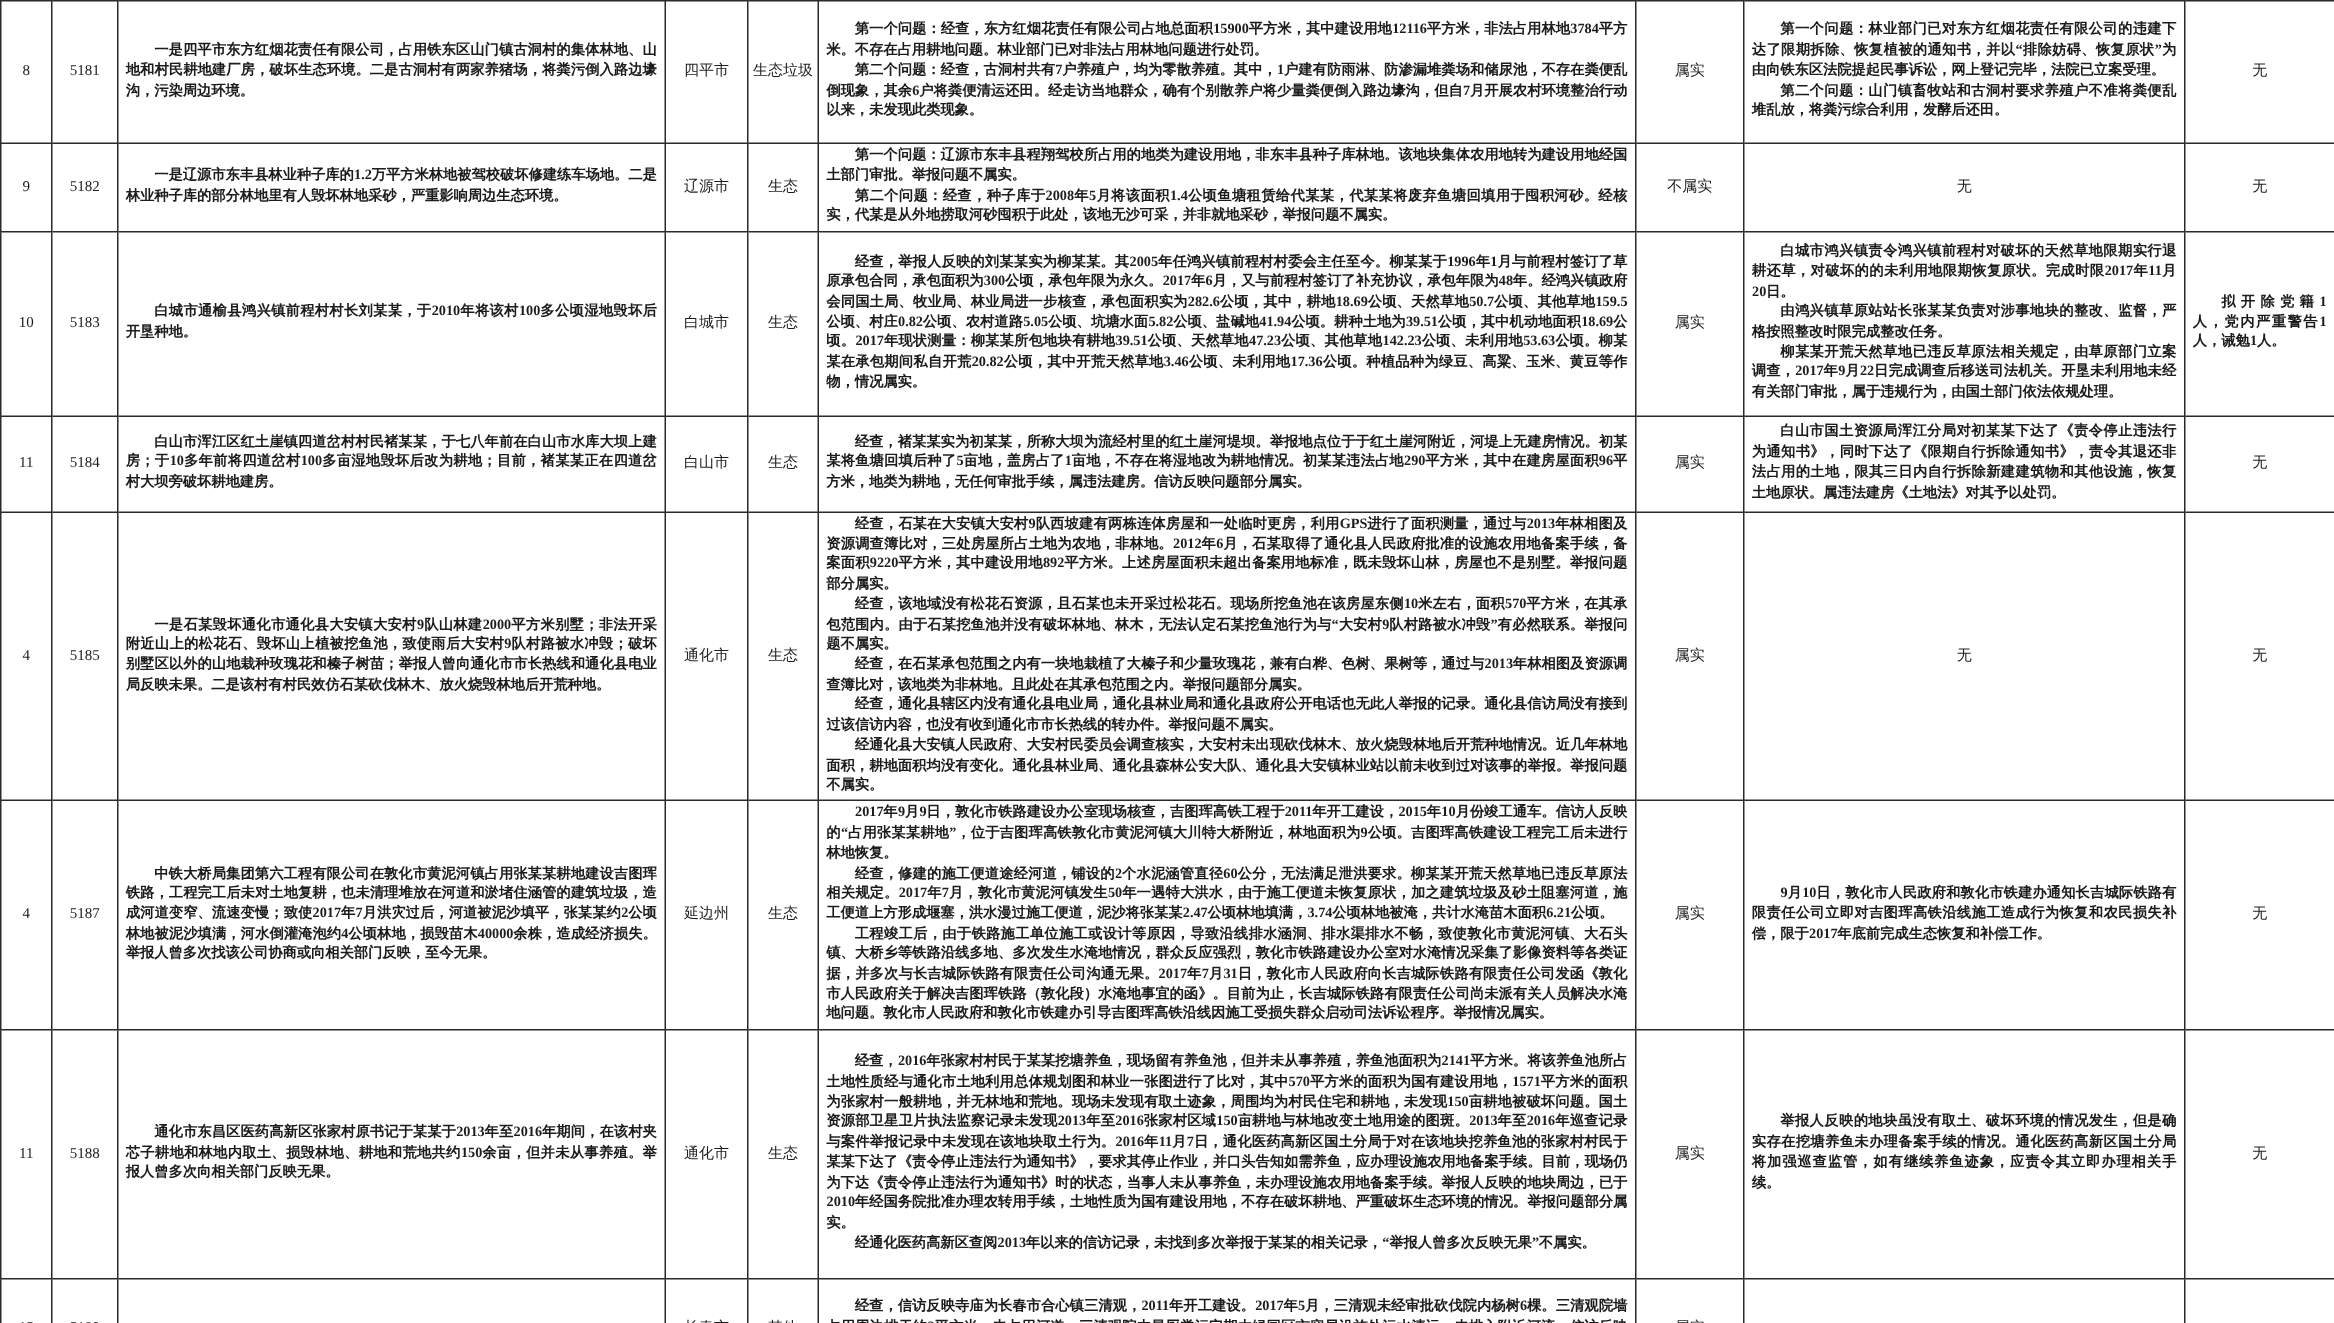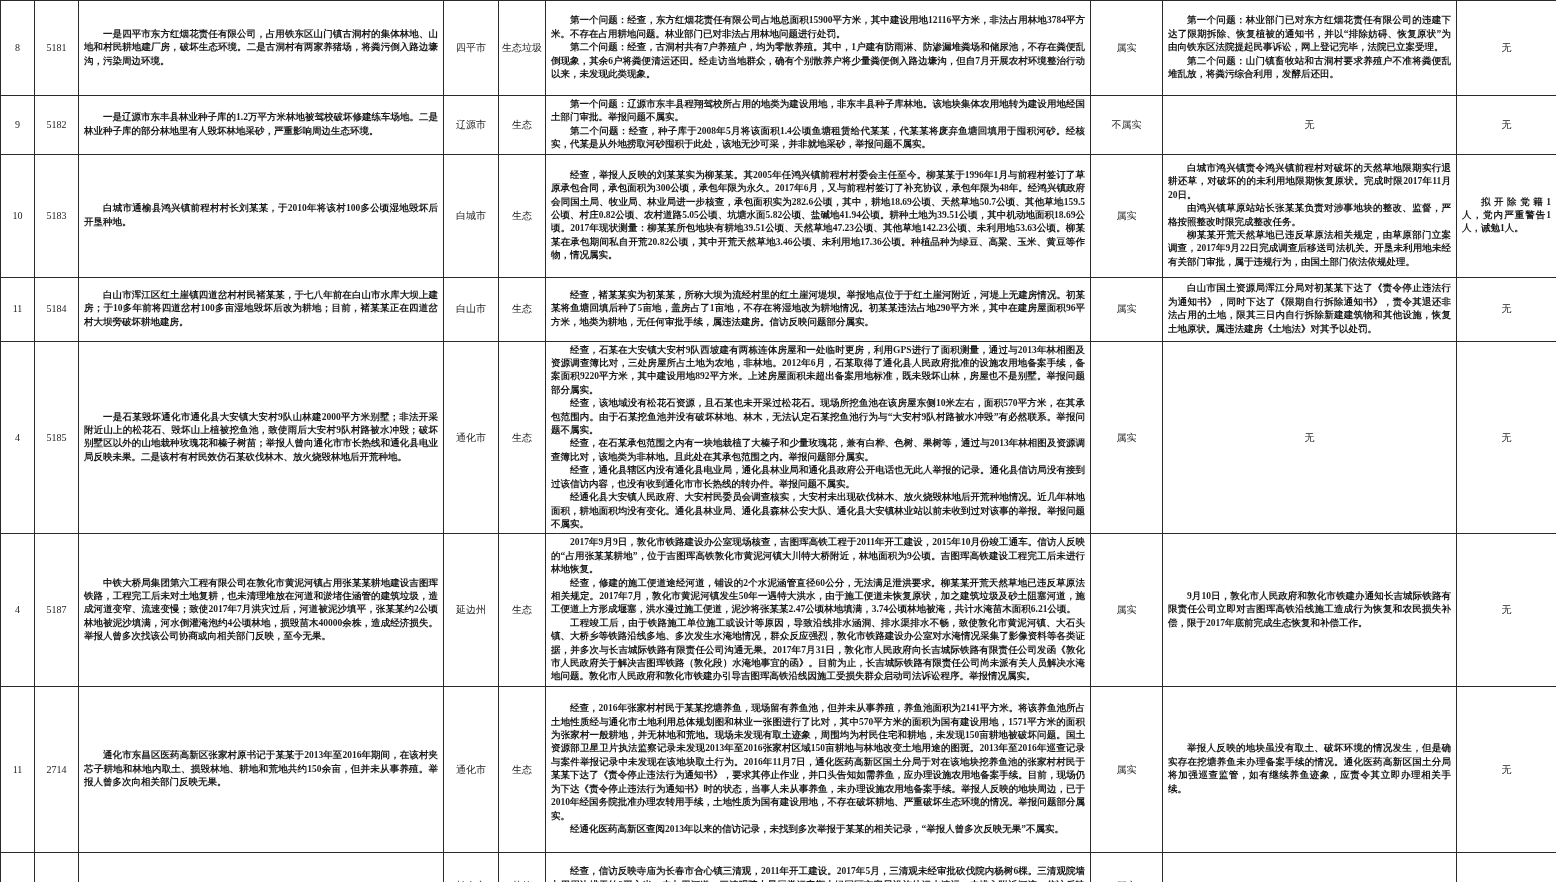--- a/index.html
+++ b/index.html
@@ -152,21 +152,21 @@
           <p class="para">工程竣工后，由于铁路施工单位施工或设计等原因，导致沿线排水涵洞、排水渠排水不畅，致使敦化市黄泥河镇、大石头镇、大桥乡等铁路沿线多地、多次发生水淹地情况，群众反应强烈，敦化市铁路建设办公室对水淹情况采集了影像资料等各类证据，并多次与长吉城际铁路有限责任公司沟通无果。2017年7月31日，敦化市人民政府向长吉城际铁路有限责任公司发函《敦化市人民政府关于解决吉图珲铁路（敦化段）水淹地事宜的函》。目前为止，长吉城际铁路有限责任公司尚未派有关人员解决水淹地问题。敦化市人民政府和敦化市铁建办引导吉图珲高铁沿线因施工受损失群众启动司法诉讼程序。举报情况属实。</p>
         </td>
     <td class="center">属实</td>
     <td class="text">
           <p class="para">9月10日，敦化市人民政府和敦化市铁建办通知长吉城际铁路有限责任公司立即对吉图珲高铁沿线施工造成行为恢复和农民损失补偿，限于2017年底前完成生态恢复和补偿工作。</p>
         </td>
     <td class="center">无</td>
   </tr>
       <tr>
     <td class="center">11</td>
-    <td class="center">2714</td>
+    <td class="center">5188</td>
     <td class="text">
           <p class="para">通化市东昌区医药高新区张家村原书记于某某于2013年至2016年期间，在该村夹芯子耕地和林地内取土、损毁林地、耕地和荒地共约150余亩，但并未从事养殖。举报人曾多次向相关部门反映无果。</p>
         </td>
     <td class="center">通化市</td>
     <td class="center">生态</td>
     <td class="text">
           <p class="para">经查，2016年张家村村民于某某挖塘养鱼，现场留有养鱼池，但并未从事养殖，养鱼池面积为2141平方米。将该养鱼池所占土地性质经与通化市土地利用总体规划图和林业一张图进行了比对，其中570平方米的面积为国有建设用地，1571平方米的面积为张家村一般耕地，并无林地和荒地。现场未发现有取土迹象，周围均为村民住宅和耕地，未发现150亩耕地被破坏问题。国土资源部卫星卫片执法监察记录未发现2013年至2016张家村区域150亩耕地与林地改变土地用途的图斑。2013年至2016年巡查记录与案件举报记录中未发现在该地块取土行为。2016年11月7日，通化医药高新区国土分局于对在该地块挖养鱼池的张家村村民于某某下达了《责令停止违法行为通知书》，要求其停止作业，并口头告知如需养鱼，应办理设施农用地备案手续。目前，现场仍为下达《责令停止违法行为通知书》时的状态，当事人未从事养鱼，未办理设施农用地备案手续。举报人反映的地块周边，已于2010年经国务院批准办理农转用手续，土地性质为国有建设用地，不存在破坏耕地、严重破坏生态环境的情况。举报问题部分属实。</p>
           <p class="para">经通化医药高新区查阅2013年以来的信访记录，未找到多次举报于某某的相关记录，“举报人曾多次反映无果”不属实。</p>
         </td>
     <td class="center">属实</td>

